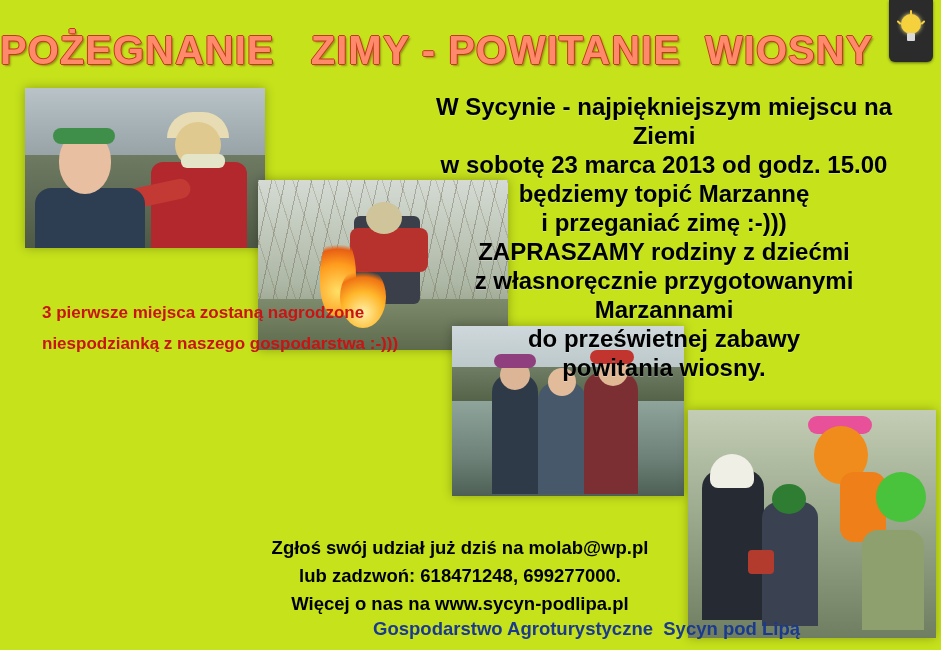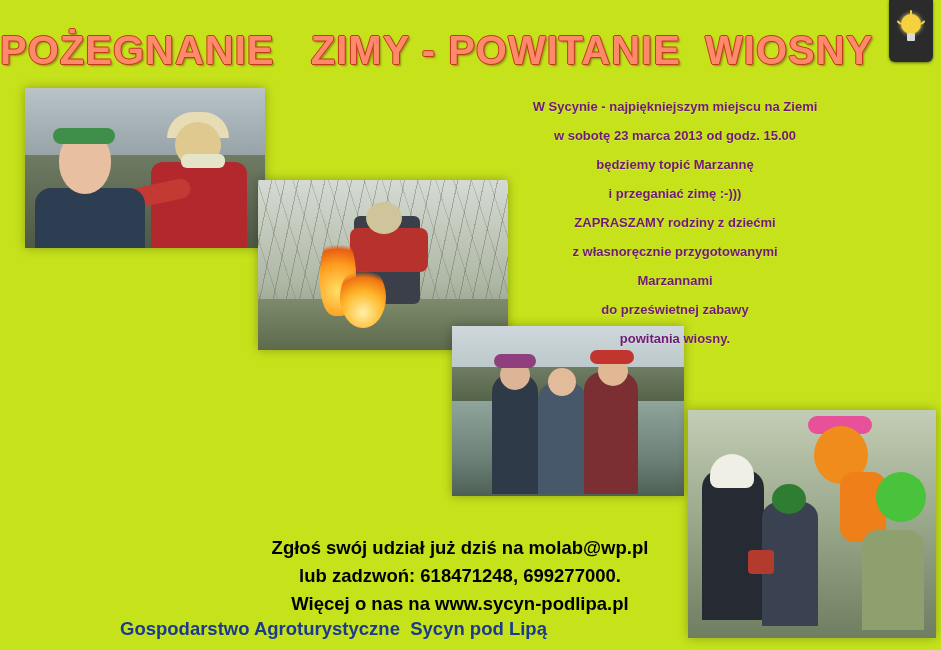--- a/index.html
+++ b/index.html
@@ -156,26 +156,26 @@
   #photo-figures .f-person1h { position:absolute; left:22px; top:44px; width:44px; height:34px; border-radius:22px 22px 8px 8px; background:#efefe6; }
   #photo-figures .f-person2 { position:absolute; left:74px; top:92px; width:56px; height:124px; background:#3a4150; border-radius:16px 16px 0 0; }
   #photo-figures .f-person2h { position:absolute; left:84px; top:74px; width:34px; height:30px; border-radius:50%; background:#2e7d32; }
   #photo-figures .f-person3 { position:absolute; left:174px; top:120px; width:62px; height:100px; background:#8fa06f; border-radius:16px 16px 0 0; }
   #photo-figures .f-bag { position:absolute; left:60px; top:140px; width:26px; height:24px; background:#b33b2e; border-radius:4px; }
 
   
   .block { position: absolute; }
 
   #invite-text {
-    left: 420px;
+    left: 409px;
     top: 92px;
     width: 510px;
     text-align: center;
-    color: #701a75;
-    font-size: 13px;
+    color: #000000;
+    font-size: 24px;
     font-weight: bold;
     line-height: 29px;
     text-shadow: 0 1px 0 rgba(255,255,255,0.25);
     white-space: pre-line;
   }
 
   #contest-text {
     left: 42px;
     top: 266px;
     width: 430px;
@@ -209,21 +209,21 @@
     font-size: 18.5px;
     font-weight: bold;
     line-height: 28px;
     white-space: pre-line;
   }
 
   #farm-text {
     left: 120px;
     top: 618px;
     width: 680px;
-    text-align: left;
+    text-align: right;
     color: #1b3a8f;
     font-size: 18.5px;
     font-weight: bold;
     white-space: pre;
   }
 </style>
 </head>
 <body>
 
 <div class="poster">
@@ -296,20 +296,22 @@
 w sobotę  23 marca 2013  od godz. 15.00
 będziemy topić Marzannę
 i przeganiać zimę :-)))
 ZAPRASZAMY  rodziny z dziećmi
 z własnoręcznie przygotowanymi
 Marzannami
 do prześwietnej zabawy
 powitania wiosny.</div>
 
   <div class="block" id="contest-text">
+    <span class="small">3 pierwsze miejsca zostaną nagrodzone
+niespodzianką z naszego gospodarstwa :-)))</span>
   </div>
 
 
   <div class="block" id="contact-text">Zgłoś swój udział już dziś na molab@wp.pl
 lub zadzwoń: 618471248, 699277000.
 Więcej o nas na www.sycyn-podlipa.pl</div>
 
   <div class="block" id="farm-text">Gospodarstwo Agroturystyczne  Sycyn pod Lipą</div>
 
 </div>

